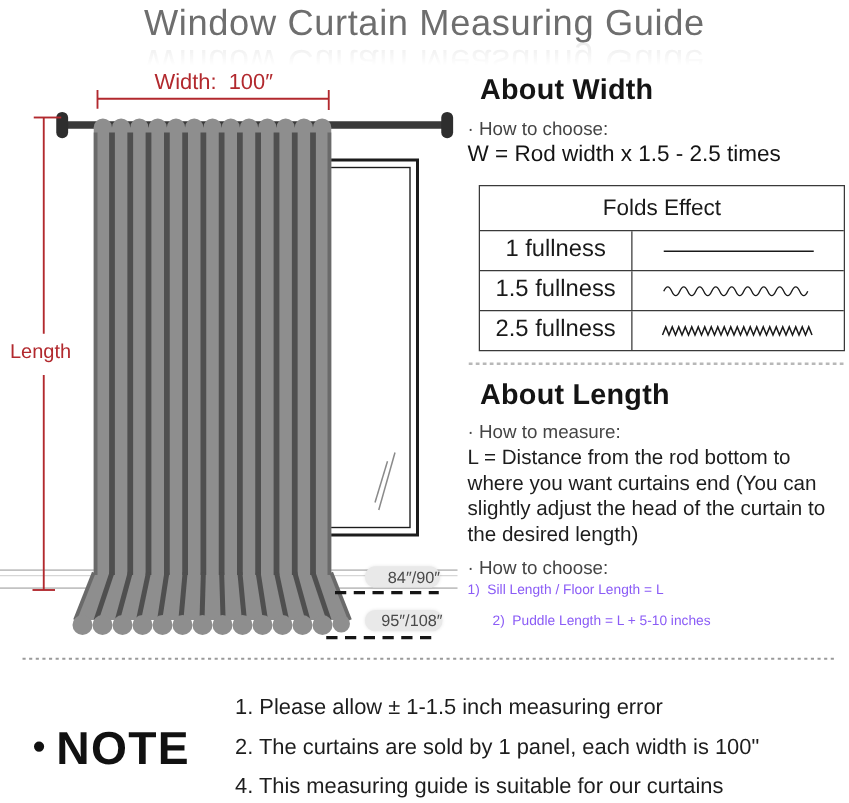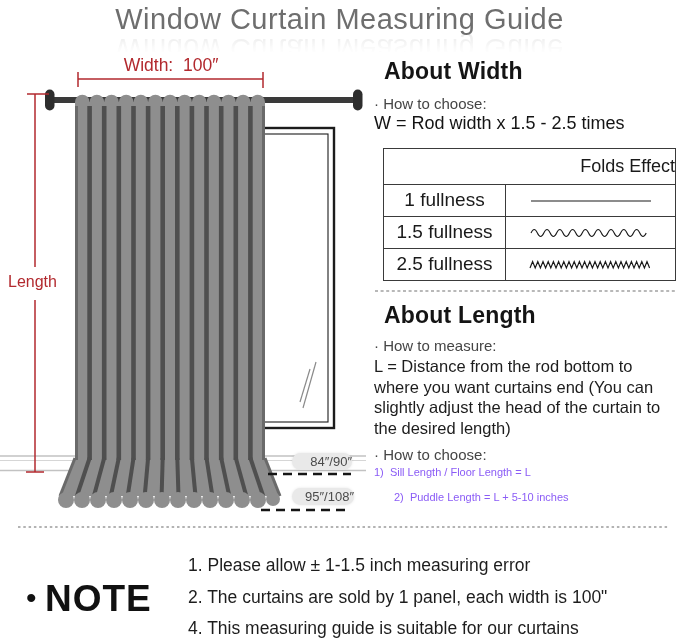--- a/index.html
+++ b/index.html
@@ -40,21 +40,21 @@
   .formula{font-size:18px;color:#141414;}
   .para-line{font-size:16.5px;color:#1d1d1d;line-height:20.5px;}
   .option{font-size:11px;color:#8b5cf6;white-space:pre;}
 
   
   .folds-table{
     left:383px;top:148px;width:293px;border:1.6px solid #3a3a3a;background:#fff;
     box-sizing:border-box;
   }
   .ft-header{
-    height:35px;line-height:35px;text-align:right;font-size:18px;color:#1a1a1a;
+    height:35px;line-height:35px;text-align:center;font-size:18px;color:#1a1a1a;
   }
   .ft-row{display:flex;border-top:1.6px solid #3a3a3a;height:31px;}
   .ft-label{
     width:122px;box-sizing:border-box;border-right:1.6px solid #3a3a3a;
     text-align:center;font-size:19px;color:#1a1a1a;line-height:29px;
   }
   .ft-effect{flex:1;display:flex;align-items:center;justify-content:center;}
 
   
   .note-bullet{left:26px;top:588px;font-size:30px;color:#111;line-height:20px;}

